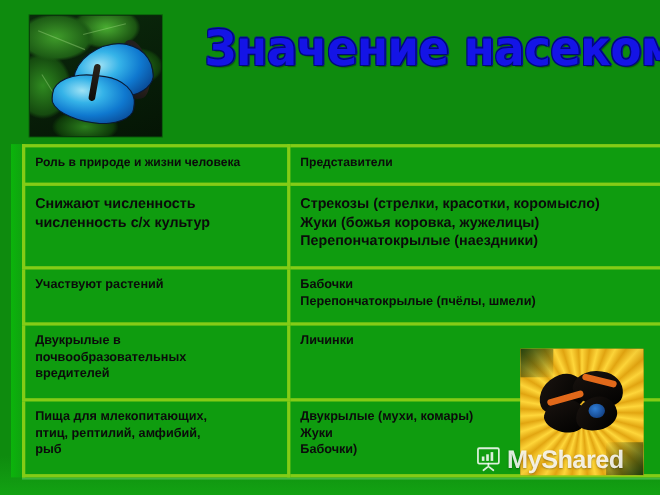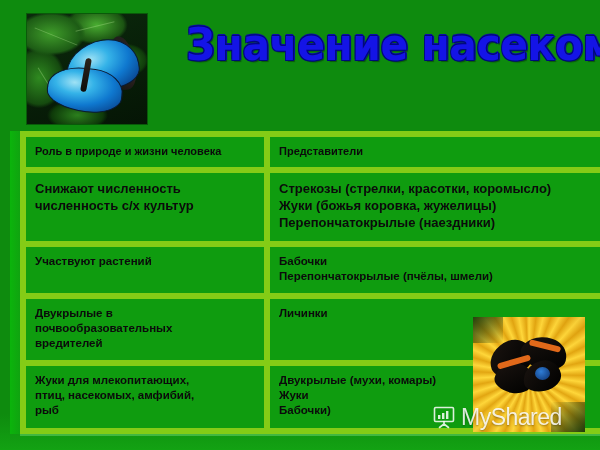--- a/index.html
+++ b/index.html
@@ -125,21 +125,21 @@
   table.ins-table {
     position: absolute;
     left: 10px; top: 0;
     width: 566px; height: 303px;
     border-collapse: collapse;
     table-layout: fixed;
     background: #0f9c0f;
     box-shadow: 0 2px 0 rgba(180,255,180,.30);
   }
   table.ins-table td {
-    border: 6px solid #84cc16;
+    border: 3px solid #84cc16;
     vertical-align: top;
     padding: 7px 9px 6px 9px;
     color: #0b0b0b;
     font-weight: 700;
     font-size: 11.5px;
     line-height: 15px;
     font-family: "Liberation Sans", sans-serif;
     background: #0f9c0f;
   }
   table.ins-table td.col-a { width: 220px; }
@@ -214,21 +214,21 @@
   #watermark {
     position: absolute;
     left: 432px; top: 402px;
     height: 30px;
     display: flex; align-items: center; gap: 5px;
     pointer-events: none;
   }
   #wm-icon { width: 24px; height: 24px; display:block; }
   #wm-text {
     font-family: "Liberation Sans", sans-serif;
-    font-weight: 400;
+    font-weight: 700;
     font-size: 23px;
     color: rgba(255,255,255,.86);
     letter-spacing: -0.5px;
     text-shadow: 0 1px 2px rgba(0,0,0,.35);
     white-space: nowrap;
     text-align: right;
   }
 </style>
 </head>
 <body>
@@ -295,22 +295,22 @@
             <span class="cell-line">почвообразовательных</span>
             <span class="cell-line">вредителей</span>
           </td>
           <td class="col-b">
             <span class="cell-line">Личинки</span>
           </td>
         </tr>
 
         <tr>
           <td class="col-a">
-            <span class="cell-line">Жуки для млекопитающих,</span>
-            <span class="cell-line">птиц, насекомых, амфибий,</span>
+            <span class="cell-line">Пища для млекопитающих,</span>
+            <span class="cell-line">птиц, рептилий, амфибий,</span>
             <span class="cell-line">рыб</span>
           </td>
           <td class="col-b">
             <span class="cell-line">Двукрылые (мухи, комары)</span>
             <span class="cell-line">Жуки</span>
             <span class="cell-line">Бабочки)</span>
           </td>
         </tr>
       </tbody>
     </table>

